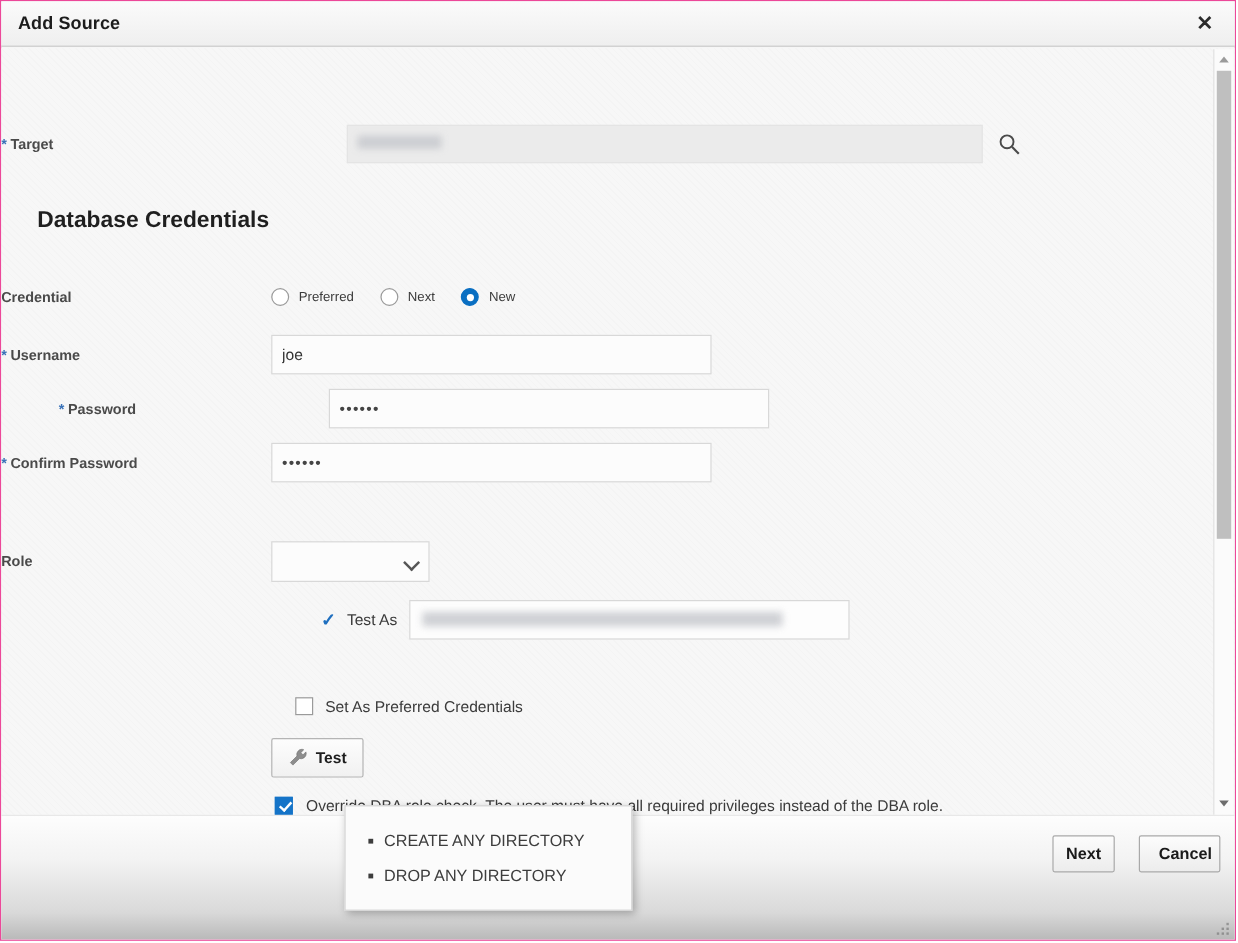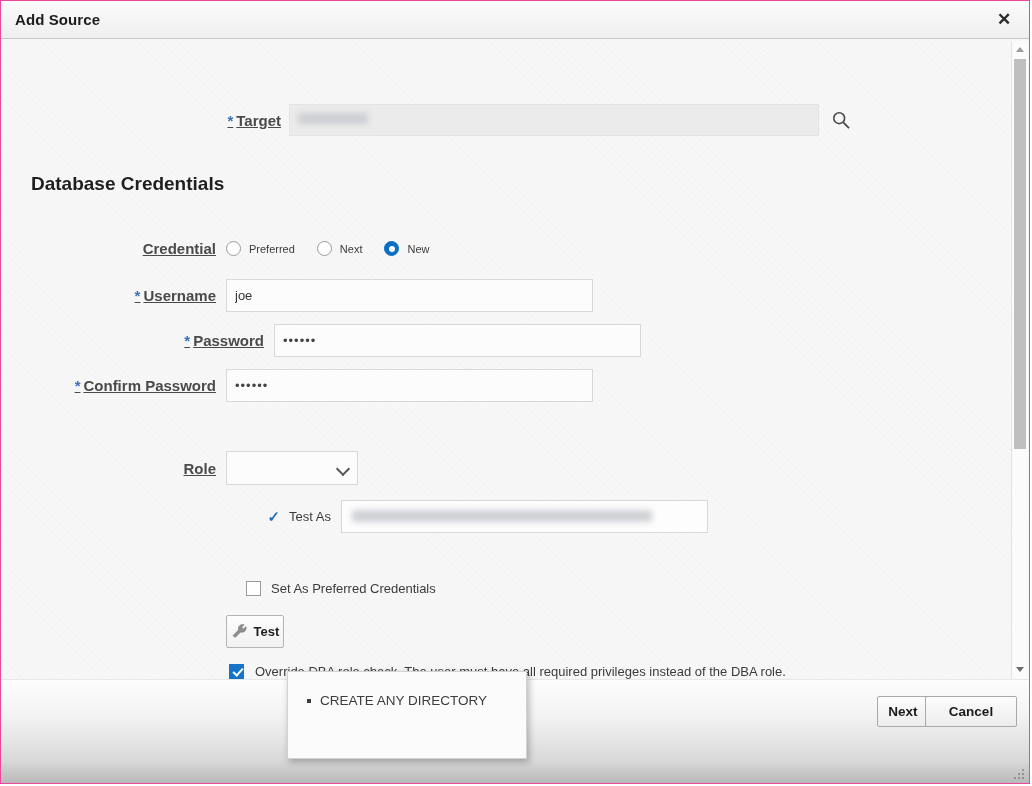--- a/index.html
+++ b/index.html
@@ -119,26 +119,25 @@
     cursor: pointer;
   }
 
   
   .row {
     position: absolute;
     display: flex;
     align-items: center;
   }
   .label {
-    text-align: right;
-    font-size: 15px;
+    text-align: left;
+    font-size: 12px;
     font-weight: bold;
     color: #4a4a4a;
     white-space: nowrap;
-    text-decoration: underline;
   }
   .req {
     color: #3a72b8;
     font-weight: bold;
     margin-right: 3px;
   }
 
   
   .target-row { left: 0; top: 64px; width: 860px; }
   .target-label { width: 280px; padding-right: 8px; }
@@ -307,21 +306,21 @@
     transform: rotate(42deg);
   }
 
   .pref-row { left: 245px; top: 541px; display: flex; align-items: center; }
   .pref-text { margin-left: 10px; font-size: 13px; color: #3b3b3b; }
 
   
   .test-btn {
     position: absolute;
     left: 225px; top: 575px;
-    width: 58px; height: 33px;
+    width: 77px; height: 33px;
     border: 1px solid #b4b4b4;
     border-radius: 2px;
     background: linear-gradient(to bottom, #fdfdfd 0%, #f1f1f1 100%);
     display: flex;
     align-items: center;
     justify-content: center;
     cursor: pointer;
     box-sizing: border-box;
   }
   .test-label {
@@ -392,21 +391,21 @@
     border-radius: 2px;
     background: linear-gradient(to bottom, #fcfcfc 0%, #ececec 100%);
     font-family: "Liberation Sans", sans-serif;
     font-size: 13.5px;
     font-weight: bold;
     color: #1a1a1a;
     cursor: pointer;
     box-sizing: border-box;
   }
   .btn-next { right: 100px; width: 52px; }
-  .btn-cancel { right: 12px; width: 92px; }
+  .btn-cancel { right: 12px; width: 68px; text-align: right; }
 
   .resize-grip {
     position: absolute;
     right: 5px; bottom: 4px;
     width: 13px; height: 13px;
     cursor: nwse-resize;
     opacity: .55;
   }
   .resize-grip i {
     position: absolute;
@@ -542,16 +541,17 @@
         <i style="right:8px; bottom:0;"></i>
       <i style="right:0; bottom:4px;"></i>
         <i style="right:4px; bottom:4px;"></i>
       <i style="right:0; bottom:8px;"></i>
     </div>
   </div>
 
   <div class="popup">
     <ul>
       <li>CREATE ANY DIRECTORY</li>
+      <li>DROP ANY DIRECTORY</li>
     </ul>
   </div>
 
 </div>
 
 </body></html>

